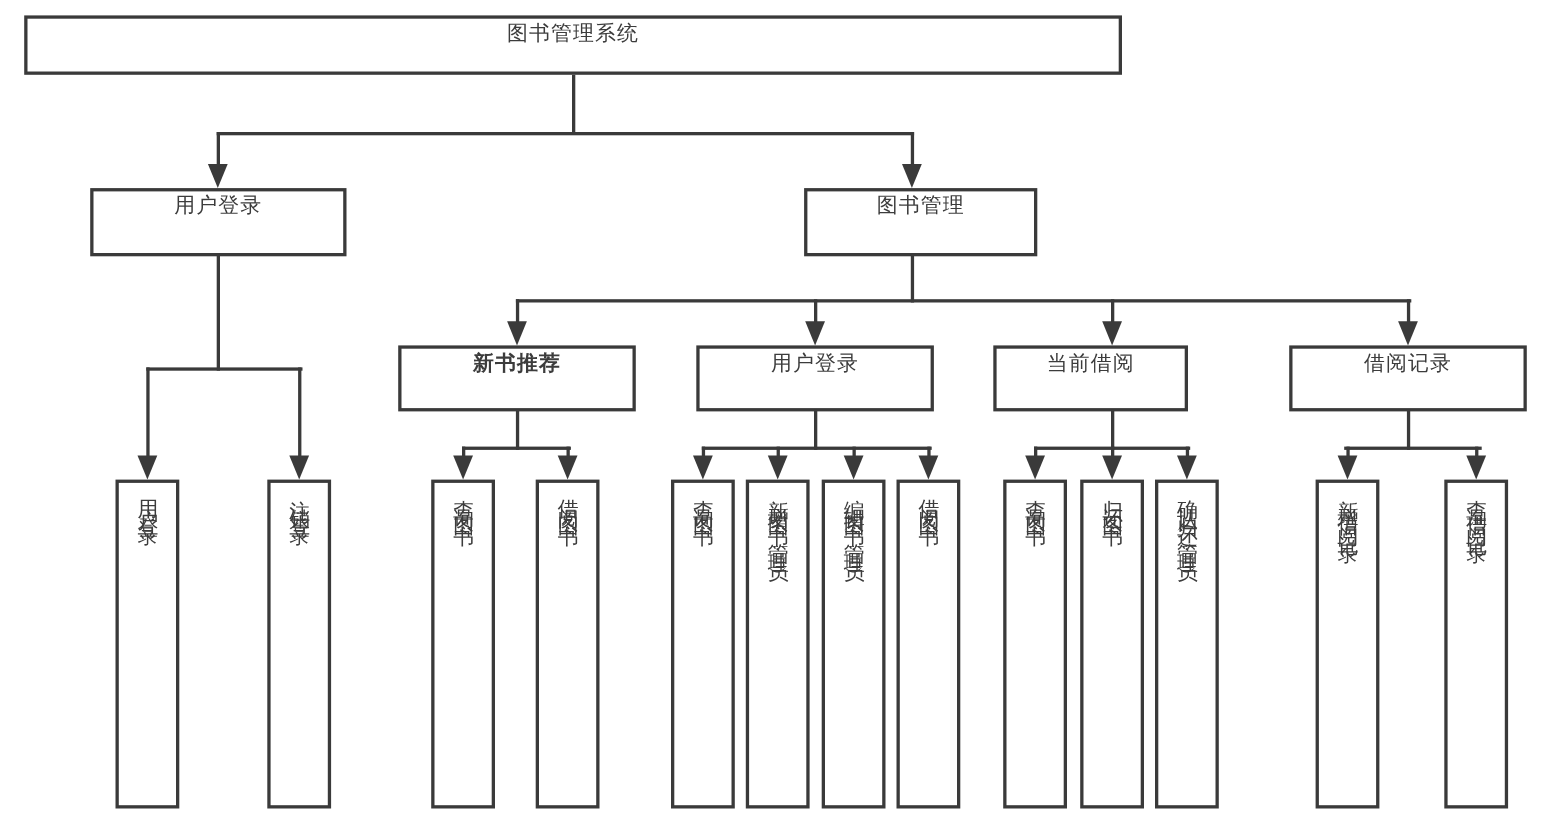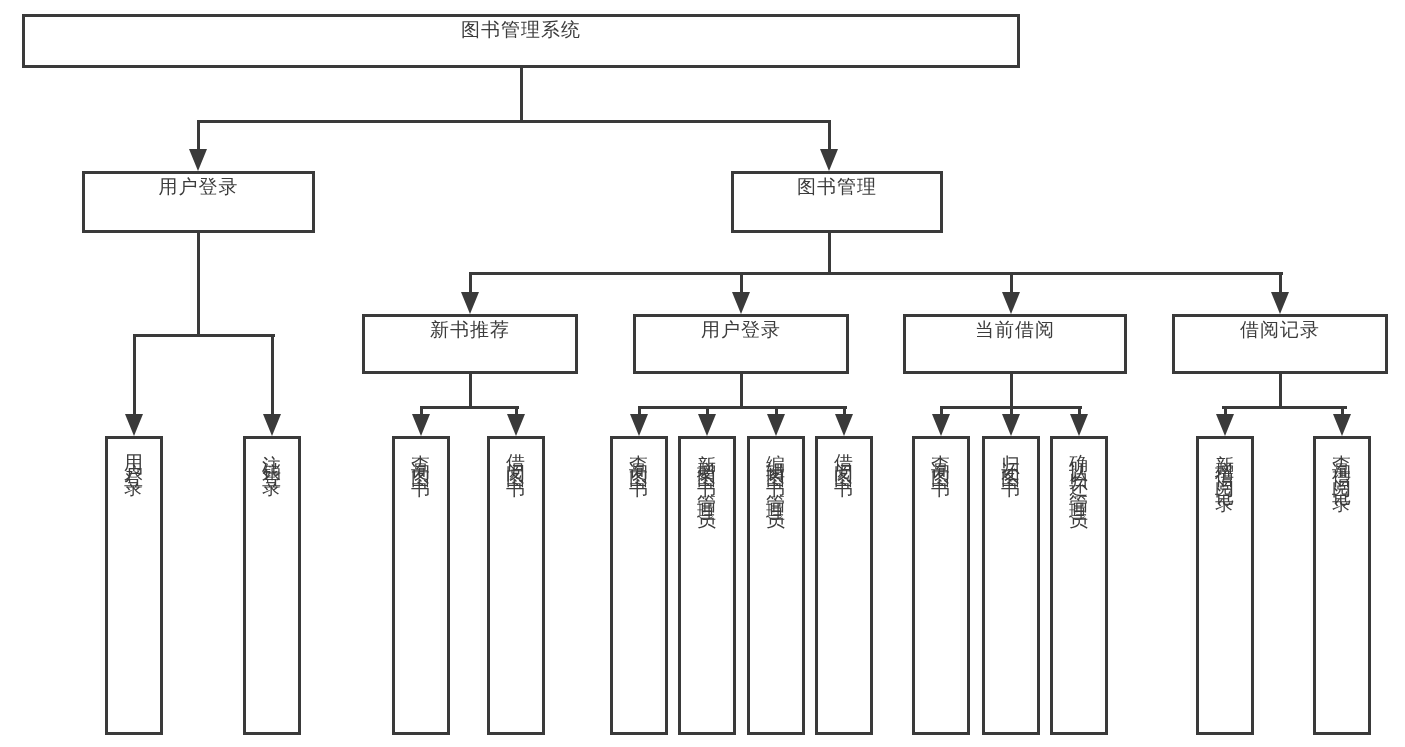--- a/index.html
+++ b/index.html
@@ -26,23 +26,23 @@
   }
   .watermark{
     position:absolute;right:8px;bottom:5px;z-index:5;
     font-size:21px;color:#a6a6a6;letter-spacing:0.5px;
   }
 
   
   #n-root{left:22px;top:14px;width:998px;height:54px;}
   #n-ul{left:82px;top:171px;width:233px;height:62px;}
   #n-bm{left:711px;top:171px;width:212px;height:62px;margin-left:20px;}
-  #n-nbr{left:362px;top:314px;width:216px;height:60px;}
+  #n-nbr{left:362px;top:314px;width:216px;height:60px;font-weight:bold;}
   #n-bb{left:633px;top:314px;width:216px;height:60px;}
-  #n-cb{left:903px;top:314px;width:224px;height:60px;}
+  #n-cb{left:903px;top:314px;width:177px;height:60px;}
   #n-br{left:1172px;top:314px;width:216px;height:60px;}
 
   #l-ul-0{left:105px;} #l-ul-1{left:243px;}
   #l-nbr-0{left:392px;} #l-nbr-1{left:487px;}
   #l-bb-0{left:610px;} #l-bb-1{left:678px;} #l-bb-2{left:747px;} #l-bb-3{left:815px;}
   #l-cb-0{left:912px;} #l-cb-1{left:982px;} #l-cb-2{left:1050px;}
   #l-br-0{left:1196px;} #l-br-1{left:1313px;}
 
   
   #v-root{left:520px;top:68px;height:54px;}

